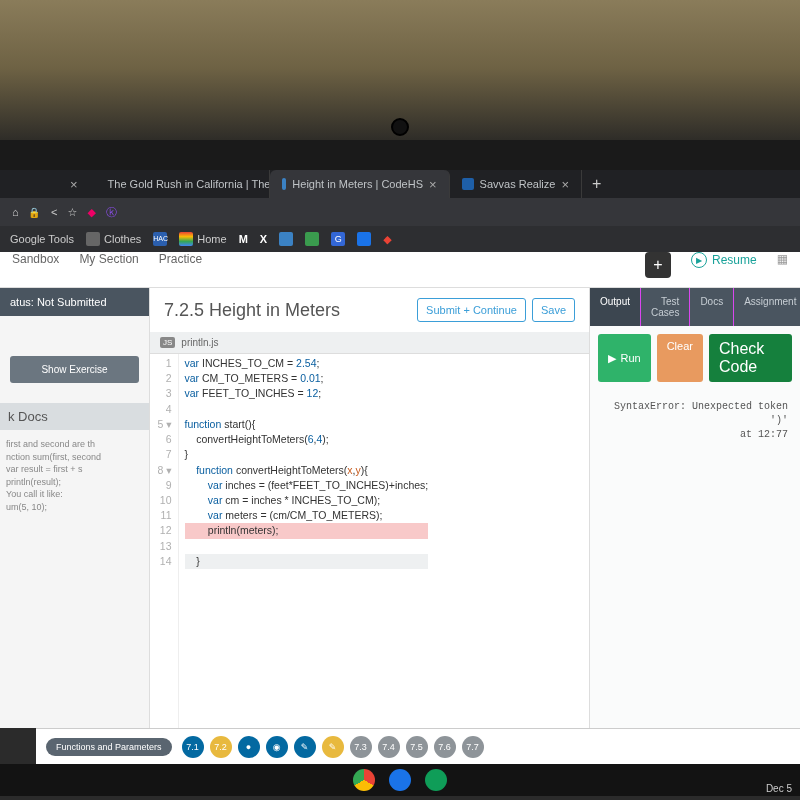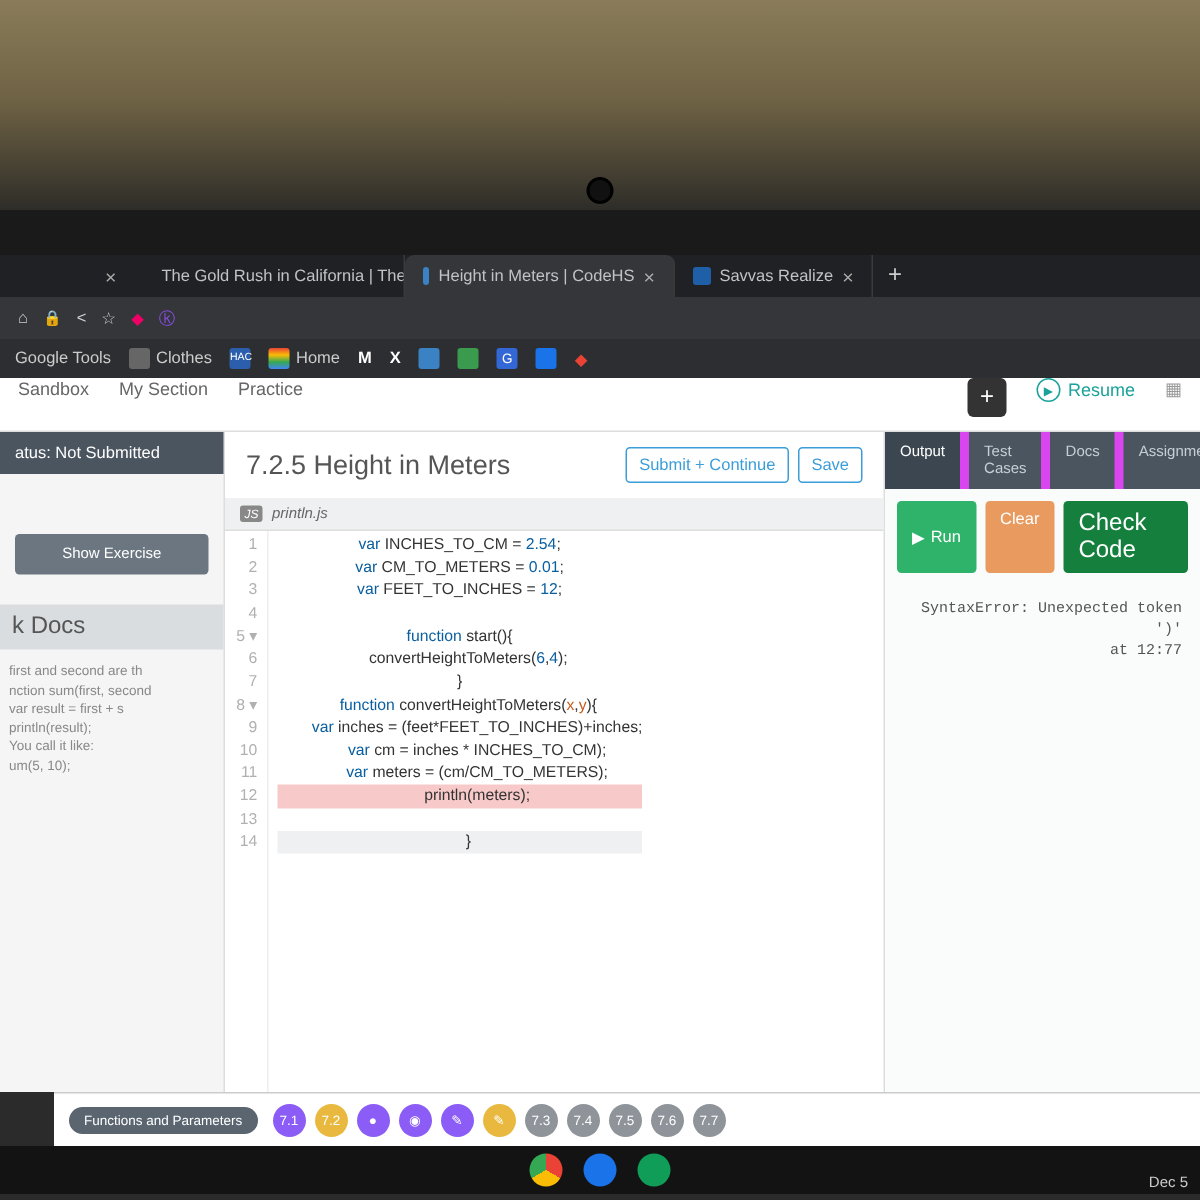--- a/index.html
+++ b/index.html
@@ -31,53 +31,53 @@
   .appnav { background:#fff; height:36px; display:flex; align-items:flex-start; font-size:12px; color:#666; border-bottom:1px solid #ddd; padding:0 12px; gap:20px;}
   .appnav .spacer { flex:1;}
   .plusbtn { width:26px; height:26px; background:#333; color:#fff; border-radius:4px; display:flex; align-items:center; justify-content:center; font-size:16px;}
   .resume { display:flex; align-items:center; gap:5px; color:#1aa29a; font-size:12px;}
   .resume-ico { width:16px; height:16px; border:1.5px solid #1aa29a; border-radius:50%; display:flex; align-items:center; justify-content:center; font-size:8px;}
 
   .main { display:flex; height:440px; background:#fff;}
   .left { width:150px; background:#f5f5f5; border-right:1px solid #ddd; display:flex; flex-direction:column;}
   .status { background:#4a5560; color:#fff; font-size:11px; padding:8px 10px;}
   .showex { background:#6b7680; color:#fff; font-size:10px; text-align:center; padding:8px; margin:40px 10px 20px 10px; border-radius:3px;}
-  .docs-hdr { background:#d9dde0; color:#555; font-size:16px; padding:6px 8px;}
+  .docs-hdr { background:#d9dde0; color:#555; font-size:13px; padding:6px 8px;}
   .docs-body { font-family: "Courier New", monospace; font-size:9px; color:#888; padding:8px 6px; line-height:1.4;}
 
   .center { flex:1; display:flex; flex-direction:column; border-right:1px solid #ddd;}
   .lesson-hdr { display:flex; align-items:center; padding:10px 14px; }
   .lesson-title { font-size:18px; color:#555; font-weight:400; flex:1;}
   .btn-outline { border:1px solid #3b9ed8; color:#3b9ed8; background:#fff; font-size:11px; padding:5px 8px; border-radius:3px; margin-left:6px;}
-  .filetab { background:#eef0f1; font-size:10px; color:#666; padding:5px 10px; border-bottom:1px solid #ddd; display:flex; align-items:flex-end; gap:6px;font-style:italic;}
+  .filetab { background:#eef0f1; font-size:10px; color:#666; padding:5px 10px; border-bottom:1px solid #ddd; display:flex; align-items:flex-end; gap:6px;}
   .js-badge { background:#888; color:#fff; font-size:8px; padding:1px 3px; border-radius:2px;}
   .editor { display:flex; font-family:"Courier New", monospace; font-size:10.5px; line-height:1.45; flex:1; overflow:hidden;}
   .gutter { background:#fff; color:#b0b0b0; text-align:right; padding:2px 6px 0 4px; border-right:1px solid #eee; user-select:none; white-space:pre;}
-  .code { padding:2px 0 0 6px; white-space:pre; color:#333;text-align:center;}
+  .code { padding:2px 0 0 6px; white-space:pre; color:#333;}
   .code .kw { color:#0a5fa0;}
   .code .num { color:#0a5fa0;}
   .code .param { color:#c75b1e;}
   .code .err-line { background:#f8c9c9; display:inline-block; width:100%;}
   .code .hl-line { background:#eef0f1; display:inline-block; width:100%;}
 
   .right { width:210px; background:#fafbfb; display:flex; flex-direction:column;}
   .out-tabs { background:#4a5560; display:flex; font-size:10px; color:#c7ced4;}
   .out-tab { padding:8px 10px; }
   .out-tab.active { background:#3c4650; color:#fff;}
-  .out-tab.sep { border-left:6px solid #d946ef;}
+  .out-tab.sep { border-left:1px solid #d946ef;text-align:right;}
   .out-buttons { display:flex; gap:6px; padding:8px; background:#fafbfb;}
   .runbtn { background:#2fb36a; color:#fff; font-size:11px; padding:6px 10px; border-radius:3px; display:flex; align-items:center; gap:4px;}
   .clearbtn { background:#e89a5f; color:#fff; font-size:11px; padding:6px 10px; border-radius:3px;}
   .checkbtn { background:#15803d; color:#fff; font-size:16px; padding:6px 10px; border-radius:3px;}
   .console { font-family:"Courier New", monospace; font-size:10px; color:#555; padding:10px 12px; line-height:1.4;text-align:right;}
 
   .footer { background:#fff; border-top:1px solid #ccc; height:36px; display:flex; align-items:center; padding:0 10px; gap:10px;margin-left:36px;}
   .fp-label { background:#5a6570; color:#fff; font-size:9px; padding:4px 10px; border-radius:11px;}
   .dot { width:22px; height:22px; border-radius:50%; display:flex; align-items:center; justify-content:center; font-size:9px; color:#fff;}
-  .dot.teal { background:#8b5cf6;}
+  .dot.teal { background:#0369a1;}
   .dot.yellow { background:#e8b93e;}
   .dot.gray { background:#8e9499;}
 
   .taskbar { background:#131313; height:32px; display:flex; align-items:center; justify-content:center; gap:14px;}
   .tb-ico { width:22px; height:22px; border-radius:50%; }
   .tb-right { position:absolute; right:8px; bottom:6px; color:#ccc; font-size:10px; display:flex; align-items:center; gap:10px;}
 </style>
 </head>
 <body>
 

